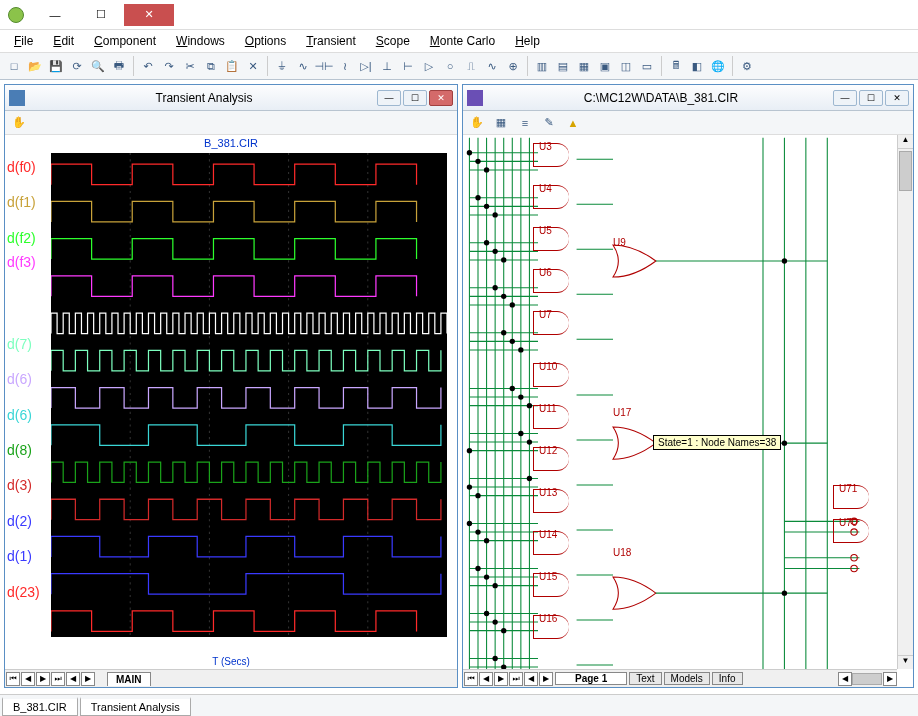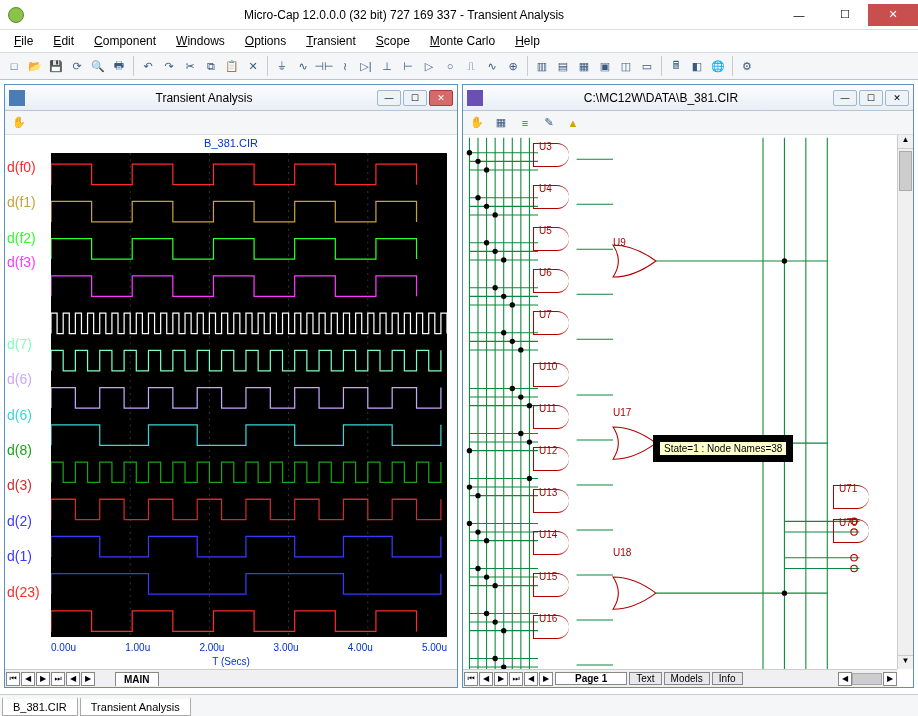--- a/index.html
+++ b/index.html
@@ -32,39 +32,38 @@
 
 
 .plot-area { position: absolute; inset: 0; background: #fff; }
 .plot-title { text-align: center; color: #0033cc; font-size: 11px; padding: 2px 0; }
 .plot-canvas { position: absolute; left: 46px; right: 10px; top: 18px; bottom: 50px; background: #000; }
 .trace-label { position: absolute; left: 2px; font-size: 14px; width: 40px; text-align: left; }
 .plot-xaxis { position: absolute; bottom: 34px; left: 46px; right: 10px; display: flex; justify-content: space-between; color: #0033cc; font-size: 10px; }
 .plot-xlabel { position: absolute; bottom: 20px; left: 0; right: 0; text-align: center; color: #0033cc; font-size: 10px; }
 .plot-tabs { position: absolute; bottom: 0; left: 0; right: 0; height: 18px; background: #f0f0f0; display: flex; align-items: center; font-size: 10px; border-top: 1px solid #ccc; }
 .nav-btn { width: 14px; height: 14px; border: 1px solid #888; background: #fff; margin-left: 1px; display: flex; align-items: center; justify-content: center; font-size: 8px; }
-.tab-label { background: #fff; border: 1px solid #888; border-bottom: none; padding: 1px 8px; margin-left: 20px; font-weight: bold; }
+.tab-label { background: #fff; border: 1px solid #888; border-bottom: none; padding: 1px 8px; margin-left: 12px; font-weight: bold; }
 
 
 .schematic-canvas { position: absolute; inset: 0; background: #fff; overflow: hidden; }
 .sch-vscroll { position: absolute; right: 0; top: 0; bottom: 18px; width: 16px; background: #f0f0f0; border-left: 1px solid #ccc; }
 .sch-hscroll { position: absolute; left: 0; right: 16px; bottom: 0; height: 18px; background: #f0f0f0; border-top: 1px solid #ccc; display: flex; align-items: center; font-size: 10px; }
-.sch-tooltip { position: absolute; background: #ffffcc; border: 7px solid #000000; padding: 1px 4px; font-size: 10px; }
+.sch-tooltip { position: absolute; background: #ffffcc; border: 1px solid #000000; padding: 1px 4px; font-size: 10px; }
 .gate-lbl { position: absolute; color: #b00000; font-size: 10px; }
 .and-gate { position: absolute; border: 1px solid #b00000; border-right: none; border-radius: 0 16px 16px 0; height: 24px; width: 36px; }
 .status-tabs { position: absolute; bottom: 0; left: 0; right: 0; height: 22px; background: #f4f6f8; border-top: 1px solid #ccc; display: flex; align-items: center; font-size: 11px; }
 .status-tab { border: 1px solid #aaa; border-top: 2px solid #f4f6f8; background: #fff; padding: 2px 10px; margin-left: 2px; position: relative; top: 1px; }
 .scroll-thumb { background: #cdcdcd; border: 1px solid #aaa; }
 </style>
 </head>
 <body>
 
 <div class="titlebar">
   <div class="app-icon"></div>
-  <div class="title-text">Micro-Cap 12.0.0.0 (32 bit) 727 169 337 - Transient Analysis</div>
   <div class="win-controls">
     <div class="win-btn min">—</div>
     <div class="win-btn max">☐</div>
     <div class="win-btn close">✕</div>
   </div>
 </div>
 
 <div class="menubar">
   <div class="menu-item"><span class="ul">F</span><span>ile</span></div>
   <div class="menu-item"><span class="ul">E</span>dit</div>
@@ -166,28 +165,20 @@
               <path d="M 0 207 L 0 207 L 0 187.53846153846155 L 12 187.53846153846155 L 12 207 L 24 207 L 24 187.53846153846155 L 36 187.53846153846155 L 36 207 L 48 207 L 48 187.53846153846155 L 60 187.53846153846155 L 60 207 L 72 207 L 72 187.53846153846155 L 84 187.53846153846155 L 84 207 L 96 207 L 96 187.53846153846155 L 108 187.53846153846155 L 108 207 L 120 207 L 120 187.53846153846155 L 132 187.53846153846155 L 132 207 L 144 207 L 144 187.53846153846155 L 156 187.53846153846155 L 156 207 L 168 207 L 168 187.53846153846155 L 180 187.53846153846155 L 180 207 L 192 207 L 192 187.53846153846155 L 204 187.53846153846155 L 204 207 L 216 207 L 216 187.53846153846155 L 228 187.53846153846155 L 228 207 L 240 207 L 240 187.53846153846155 L 252 187.53846153846155 L 252 207 L 264 207 L 264 187.53846153846155 L 276 187.53846153846155 L 276 207 L 288 207 L 288 187.53846153846155 L 300 187.53846153846155 L 300 207 L 312 207 L 312 187.53846153846155 L 324 187.53846153846155 L 324 207 L 336 207 L 336 187.53846153846155 L 348 187.53846153846155 L 348 207 L 360 207 L 360 187.53846153846155 L 372 187.53846153846155 L 372 207 L 384 207 L 384 187.53846153846155" stroke="#7dffbf" fill="none" stroke-width="1.2"></path>
               <path d="M 0 242.3846153846154 L 0 242.3846153846154 L 0 222.92307692307693 L 24 222.92307692307693 L 24 242.3846153846154 L 48 242.3846153846154 L 48 222.92307692307693 L 72 222.92307692307693 L 72 242.3846153846154 L 96 242.3846153846154 L 96 222.92307692307693 L 120 222.92307692307693 L 120 242.3846153846154 L 144 242.3846153846154 L 144 222.92307692307693 L 168 222.92307692307693 L 168 242.3846153846154 L 192 242.3846153846154 L 192 222.92307692307693 L 216 222.92307692307693 L 216 242.3846153846154 L 240 242.3846153846154 L 240 222.92307692307693 L 264 222.92307692307693 L 264 242.3846153846154 L 288 242.3846153846154 L 288 222.92307692307693 L 312 222.92307692307693 L 312 242.3846153846154 L 336 242.3846153846154 L 336 222.92307692307693 L 360 222.92307692307693 L 360 242.3846153846154 L 384 242.3846153846154 L 384 222.92307692307693" stroke="#c9a7ff" fill="none" stroke-width="1.2"></path>
               <path d="M 0 277.7692307692308 L 0 277.7692307692308 L 0 258.3076923076923 L 48 258.3076923076923 L 48 277.7692307692308 L 96 277.7692307692308 L 96 258.3076923076923 L 144 258.3076923076923 L 144 277.7692307692308 L 192 277.7692307692308 L 192 258.3076923076923 L 240 258.3076923076923 L 240 277.7692307692308 L 288 277.7692307692308 L 288 258.3076923076923 L 336 258.3076923076923 L 336 277.7692307692308 L 384 277.7692307692308 L 384 258.3076923076923" stroke="#3ad6d6" fill="none" stroke-width="1.2"></path>
               <path d="M 0 313.1538461538462 L 0 313.1538461538462 L 0 293.69230769230774 L 12 293.69230769230774 L 12 313.1538461538462 L 24 313.1538461538462 L 24 293.69230769230774 L 36 293.69230769230774 L 36 313.1538461538462 L 48 313.1538461538462 L 48 293.69230769230774 L 60 293.69230769230774 L 60 313.1538461538462 L 72 313.1538461538462 L 72 293.69230769230774 L 84 293.69230769230774 L 84 313.1538461538462 L 96 313.1538461538462 L 96 293.69230769230774 L 108 293.69230769230774 L 108 313.1538461538462 L 120 313.1538461538462 L 120 293.69230769230774 L 132 293.69230769230774 L 132 313.1538461538462 L 144 313.1538461538462 L 144 293.69230769230774 L 156 293.69230769230774 L 156 313.1538461538462 L 168 313.1538461538462 L 168 293.69230769230774 L 180 293.69230769230774 L 180 313.1538461538462 L 192 313.1538461538462 L 192 293.69230769230774 L 204 293.69230769230774 L 204 313.1538461538462 L 216 313.1538461538462 L 216 293.69230769230774 L 228 293.69230769230774 L 228 313.1538461538462 L 240 313.1538461538462 L 240 293.69230769230774 L 252 293.69230769230774 L 252 313.1538461538462 L 264 313.1538461538462 L 264 293.69230769230774 L 276 293.69230769230774 L 276 313.1538461538462 L 288 313.1538461538462 L 288 293.69230769230774 L 300 293.69230769230774 L 300 313.1538461538462 L 312 313.1538461538462 L 312 293.69230769230774 L 324 293.69230769230774 L 324 313.1538461538462 L 336 313.1538461538462 L 336 293.69230769230774 L 348 293.69230769230774 L 348 313.1538461538462 L 360 313.1538461538462 L 360 293.69230769230774 L 372 293.69230769230774 L 372 313.1538461538462 L 384 313.1538461538462 L 384 293.69230769230774" stroke="#1aa31a" fill="none" stroke-width="1.2"></path>
               <path d="M 0 348.53846153846155 L 0 348.53846153846155 L 0 329.0769230769231 L 24 329.0769230769231 L 24 348.53846153846155 L 48 348.53846153846155 L 48 329.0769230769231 L 72 329.0769230769231 L 72 348.53846153846155 L 96 348.53846153846155 L 96 329.0769230769231 L 120 329.0769230769231 L 120 348.53846153846155 L 144 348.53846153846155 L 144 329.0769230769231 L 168 329.0769230769231 L 168 348.53846153846155 L 192 348.53846153846155 L 192 329.0769230769231 L 216 329.0769230769231 L 216 348.53846153846155 L 240 348.53846153846155 L 240 329.0769230769231 L 264 329.0769230769231 L 264 348.53846153846155 L 288 348.53846153846155 L 288 329.0769230769231 L 312 329.0769230769231 L 312 348.53846153846155 L 336 348.53846153846155 L 336 329.0769230769231 L 360 329.0769230769231 L 360 348.53846153846155 L 384 348.53846153846155 L 384 329.0769230769231" stroke="#d42a2a" fill="none" stroke-width="1.2"></path>
               <path d="M 0 383.92307692307696 L 0 383.92307692307696 L 0 364.4615384615385 L 48 364.4615384615385 L 48 383.92307692307696 L 96 383.92307692307696 L 96 364.4615384615385 L 144 364.4615384615385 L 144 383.92307692307696 L 192 383.92307692307696 L 192 364.4615384615385 L 240 364.4615384615385 L 240 383.92307692307696 L 288 383.92307692307696 L 288 364.4615384615385 L 336 364.4615384615385 L 336 383.92307692307696 L 384 383.92307692307696 L 384 364.4615384615385" stroke="#3a3aff" fill="none" stroke-width="1.2"></path>
               <path d="M 0 419.3076923076923 L 0 419.3076923076923 L 0 399.84615384615387 L 96 399.84615384615387 L 96 419.3076923076923 L 192 419.3076923076923 L 192 399.84615384615387 L 288 399.84615384615387 L 288 419.3076923076923 L 384 419.3076923076923 L 384 399.84615384615387" stroke="#3a3aff" fill="none" stroke-width="1.2"></path>
               <path d="M 0 454.69230769230774 L 0 454.69230769230774 L 0 435.2307692307693 L 40 435.2307692307693 L 40 454.69230769230774 L 80 454.69230769230774 L 80 435.2307692307693 L 120 435.2307692307693 L 120 454.69230769230774 L 160 454.69230769230774 L 160 435.2307692307693 L 200 435.2307692307693 L 200 454.69230769230774 L 240 454.69230769230774 L 240 435.2307692307693 L 280 435.2307692307693 L 280 454.69230769230774 L 320 454.69230769230774 L 320 435.2307692307693 L 360 435.2307692307693 L 360 454.69230769230774" stroke="#ff2a2a" fill="none" stroke-width="1.2"></path>
             </svg>
         </div>
-        <div class="plot-xaxis" id="xaxis">
-            <span>0.00u</span>
-            <span>1.00u</span>
-            <span>2.00u</span>
-            <span>3.00u</span>
-            <span>4.00u</span>
-            <span>5.00u</span>
-          </div>
         <div class="plot-xlabel">T (Secs)</div>
         <div class="plot-tabs">
           <div class="nav-btn">⏮</div>
           <div class="nav-btn">◀</div>
           <div class="nav-btn">▶</div>
           <div class="nav-btn">⏭</div>
           <div class="nav-btn">◀</div>
           <div class="nav-btn">▶</div>
           <div class="tab-label">MAIN</div>
         </div>

